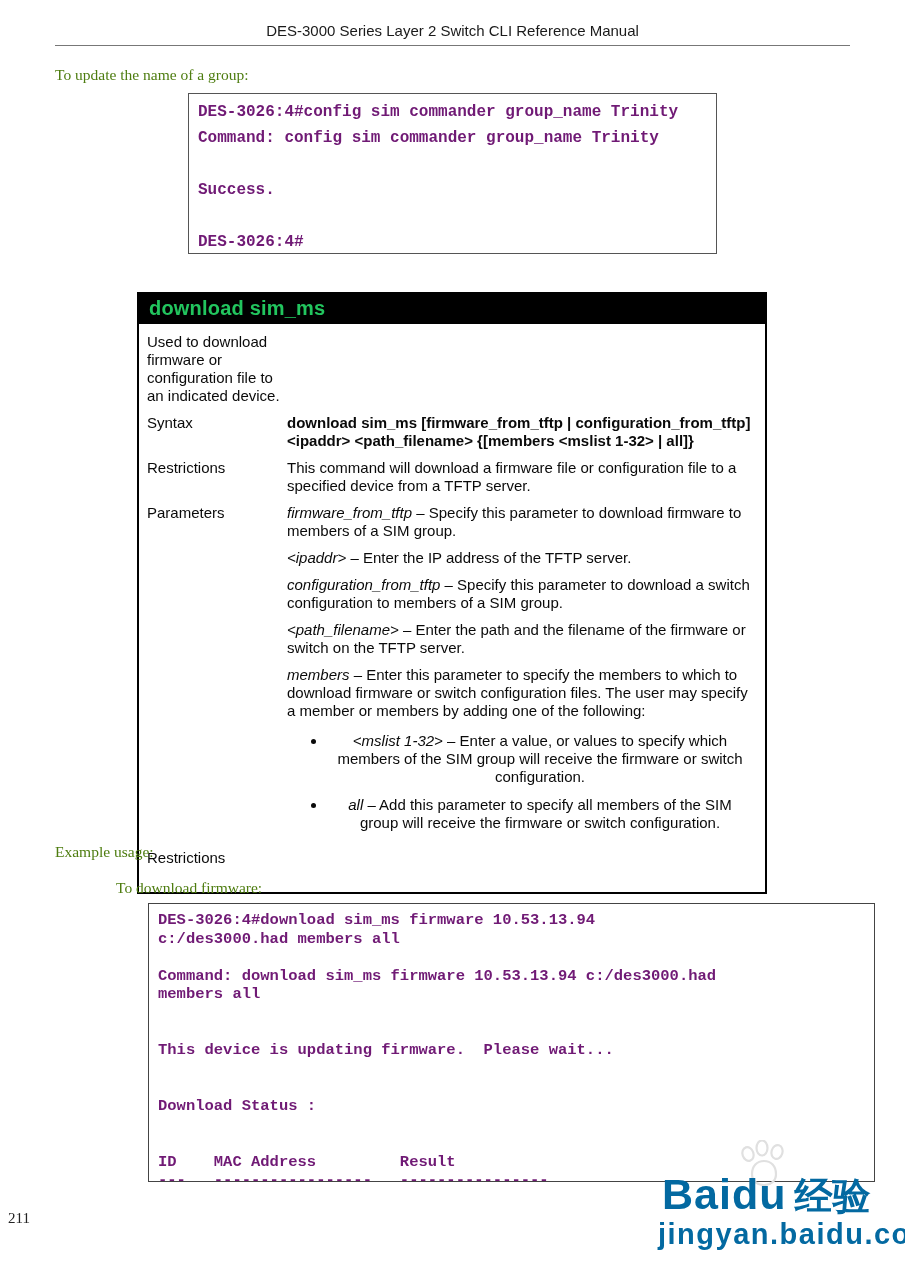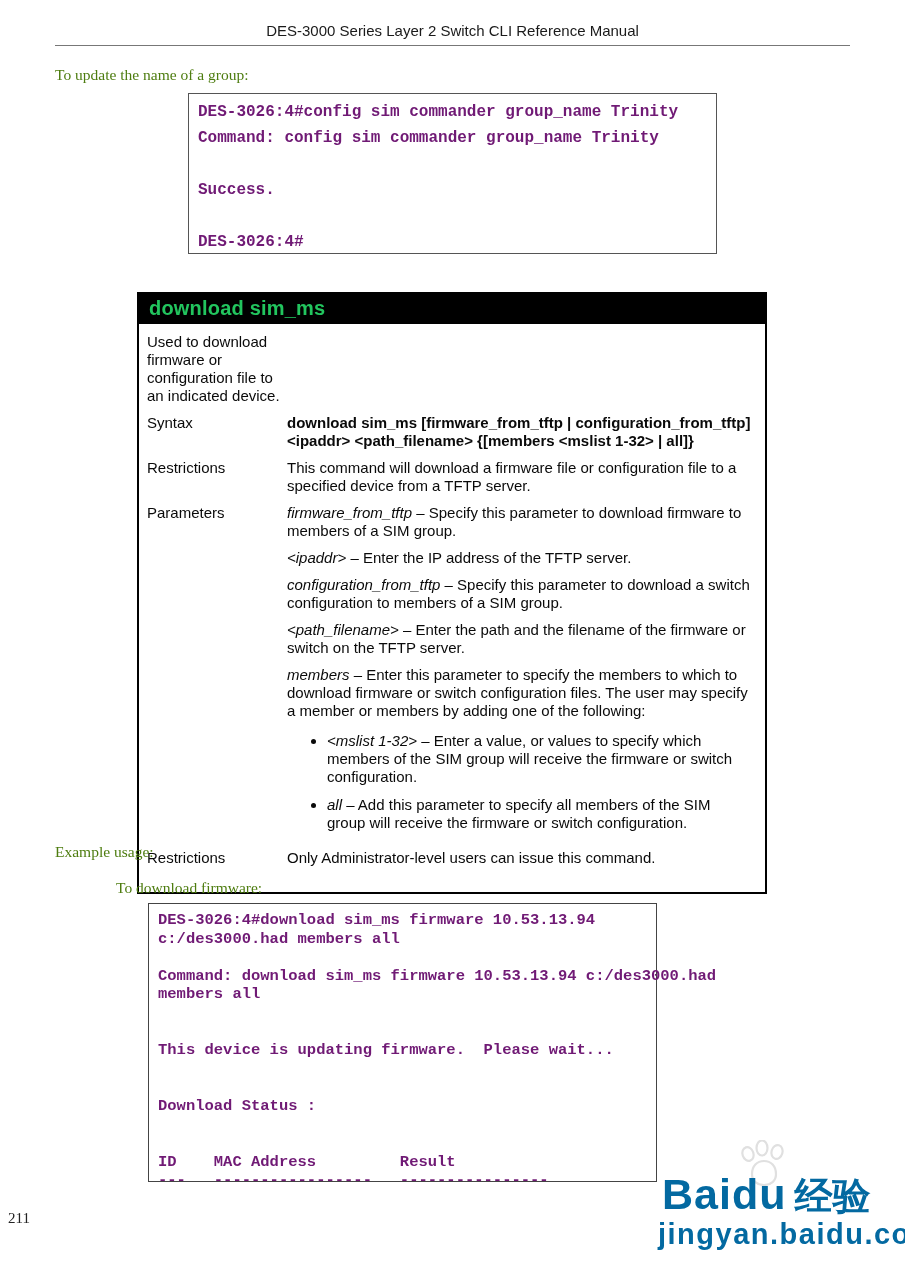--- a/index.html
+++ b/index.html
@@ -34,21 +34,21 @@
   
   .terminal { position: absolute; background: #fff; }
   .terminal pre {
     margin: 0; padding: 5px 9px;
     font-family: "Liberation Mono", monospace;
     font-weight: bold; color: #701a75;
     white-space: pre;
   }
   .terminal-1 { left: 188px; top: 93px; width: 529px; height: 161px; border: 1px solid #555; }
   .terminal-1 pre { font-size: 16px; line-height: 26px; }
-  .terminal-2 { left: 148px; top: 903px; width: 509px; height: 279px; border: 1px solid #444; }
+  .terminal-2 { left: 148px; top: 903px; width: 727px; height: 279px; border: 1px solid #444; }
   .terminal-2 pre { font-size: 15.5px; line-height: 18.6px; padding-top: 7px; }
 
   
   .cmd-table {
     position: absolute; left: 137px; top: 292px; width: 630px;
     border: 2.5px solid #000;
     font-family: "Liberation Sans", sans-serif;
     font-size: 15px; line-height: 18px; color: #0a0a0a;
     background: #fff;
   }
@@ -59,21 +59,21 @@
     letter-spacing: 0.2px;
   }
   .trow { display: grid; grid-template-columns: 140px 1fr; padding: 9px 12px 0 8px; }
   .trow:last-child { padding-bottom: 25px; }
   .tlabel { padding-top: 0; }
   .tcontent p { margin: 0 0 9px 0; }
   .tcontent p:last-child { margin-bottom: 0; }
   .tcontent .syntax-text { font-weight: bold; }
   .param-term { font-style: italic; }
   .member-options { margin: 12px 0 0 0; padding-left: 40px; list-style: disc; }
-  .member-options li { margin-bottom: 10px; }
+  .member-options li { margin-bottom: 10px; text-align: center; }
   .member-options li:last-child { margin-bottom: 8px; }
 
   .page-number {
     position: absolute; top: 1210px; left: 8px; width: 100%;
     text-align: left; font-size: 15px; color: #222;
   }
 
   
   .watermark {
     position: absolute; left: 632px; top: 1140px; width: 260px; height: 120px;
@@ -134,21 +134,20 @@
         <p><span class="param-term">members</span><span> – Enter this parameter to specify the members to which to download firmware or switch configuration files. The user may specify a member or members by adding one of the following:</span></p>
         <ul class="member-options">
           <li><span class="param-term">&lt;mslist 1-32&gt;</span><span> – Enter a value, or values to specify which members of the SIM group will receive the firmware or switch configuration.</span></li>
           <li><span class="param-term">all</span><span> – Add this parameter to specify all members of the SIM group will receive the firmware or switch configuration.</span></li>
         </ul>
       </div>
     </div>
 
     <div class="trow">
       <div class="tlabel">Restrictions</div>
-      <div class="tcontent">Only Administrator-level users can issue this command.</div>
     </div>
   </div>
 
   <p class="body-text para-example">Example usage:</p>
   <p class="body-text para-download">To download firmware:</p>
 
   <div class="terminal terminal-2">
     <pre>DES-3026:4#download sim_ms firmware 10.53.13.94
 c:/des3000.had members all
 

